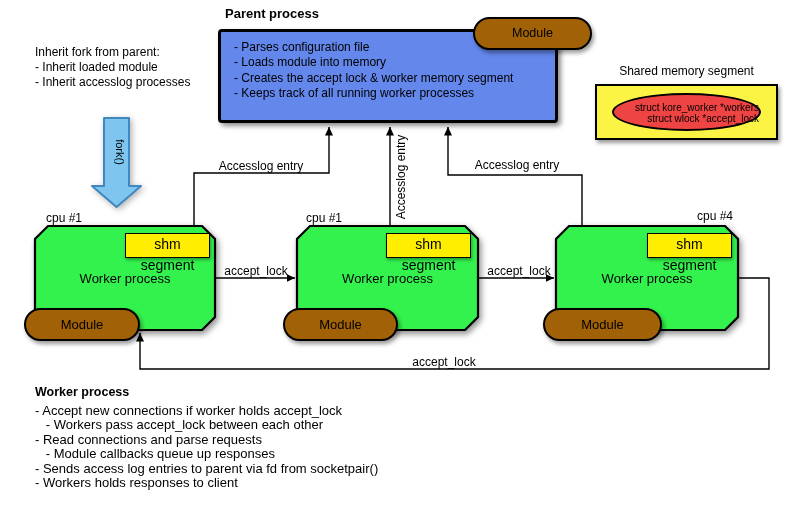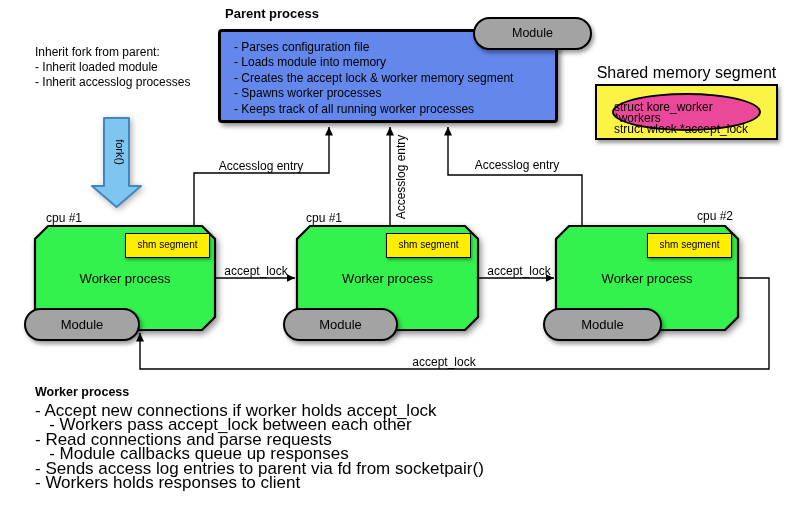--- a/index.html
+++ b/index.html
@@ -17,74 +17,74 @@
 
   .bold-head { font-size:13px; font-weight:bold; }
 
   .parent-box {
     left:218px; top:29px; width:340px; height:94px;
     border:3px solid #000; border-radius:4px;
     box-shadow:3px 3px 5px rgba(0,0,0,0.45);
     padding:8px 6px 1px 13px; font-size:12px; line-height:15.4px;
   }
   .pill {
-    border:2px solid #000; border-radius:17px; background:#a3a3a3;
+    border:2px solid #000; border-radius:17px; background:#a16207;
     box-shadow:2px 3px 4px rgba(0,0,0,0.4);
     text-align:center; font-size:13px;
   }
   .pill-top    { left:473px; top:17px;  width:119px; height:33px; line-height:29px; font-size:12.5px; }
   .pill-w0     { left:24px;  top:308px; width:116px; height:33px; line-height:29px; }
   .pill-w1     { left:283px; top:308px; width:115px; height:33px; line-height:29px; }
   .pill-w2     { left:543px; top:308px; width:119px; height:33px; line-height:29px; }
 
-  .shared-title { left:595px; top:64px; width:183px; text-align:center; font-size:16px; }
+  .shared-title { left:595px; top:64px; width:183px; text-align:center; font-size:12px; }
   .shared-box {
     left:595px; top:84px; width:183px; height:56px;
     border:2px solid #000; box-shadow:2px 3px 4px rgba(0,0,0,0.4);
   }
   .shared-ellipse {
     position:absolute; left:15px; top:7px; width:149px; height:38px;
-    background:#ec4899; border:2px solid #000; border-radius:50%;
-    text-align:left; font-size:12px; line-height:11px; padding-top:7px;
+    background:#ef4444; border:2px solid #000; border-radius:50%;
+    text-align:right; font-size:10px; line-height:11px; padding-top:7px;
   }
 
   .fork-note { left:35px; top:45px; font-size:12px; line-height:15px; }
   .fork-label {
     left:96px; top:142px; width:40px; height:20px; text-align:center;
     font-size:11px; transform:rotate(90deg);
   }
 
   .cpu-label { font-size:12px; }
   .cpu-0 { left:46px;  top:211px; }
   .cpu-1 { left:306px; top:211px; }
   .cpu-2 { left:697px; top:209px; }
 
   .shm-box {
     height:25px; border:1.5px solid #000; text-align:center;
-    font-size:10px; line-height:21px; box-shadow:1px 2px 3px rgba(0,0,0,0.35);
+    font-size:14px; line-height:21px; box-shadow:1px 2px 3px rgba(0,0,0,0.35);
   }
   .shm-0 { left:125px; top:233px; width:85px; }
   .shm-1 { left:386px; top:233px; width:85px; }
   .shm-2 { left:647px; top:233px; width:85px; }
 
   .worker-title { text-align:center; font-size:13px; }
   .wt-0 { left:35px;  top:271px; width:180px; }
   .wt-1 { left:297px; top:271px; width:181px; }
   .wt-2 { left:556px; top:271px; width:182px; }
 
   .edge-label { font-size:12px; white-space:nowrap; }
   .el-accesslog-left   { left:216px; top:159px; width:90px; text-align:center; }
   .el-accesslog-middle { left:356px; top:169px; width:92px; height:16px; text-align:center; transform:rotate(-90deg); }
   .el-accesslog-right  { left:472px; top:158px; width:90px; text-align:center; }
   .el-accept-01   { left:224px; top:264px; width:64px; text-align:center; }
   .el-accept-12   { left:487px; top:264px; width:64px; text-align:center; }
   .el-accept-loop { left:412px; top:355px; width:64px; text-align:center; }
 
   .notes-title { left:35px; top:385px; font-size:12.5px; font-weight:bold; }
-  .notes-list  { left:35px; top:404px; font-size:17px; line-height:14.4px; }
+  .notes-list  { left:35px; top:404px; font-size:13px; line-height:14.4px; }
   .notes-list div { white-space:pre; }
 </style>
 </head>
 <body>
 
 <div class="stage">
 
   <svg class="diagram-svg" width="805" height="510" viewBox="0 0 805 510">
     <defs>
       <marker id="ah" markerUnits="userSpaceOnUse" markerWidth="10" markerHeight="9" refX="8.5" refY="4" orient="auto">
@@ -106,21 +106,20 @@
     <polyline class="edge" points="478,278 554,278" marker-end="url(#ah)"></polyline>
     <polyline class="edge" points="738,278 769,278 769,369 140,369 140,333" marker-end="url(#ah)"></polyline>
   </svg>
 
   <div class="abs bold-head" style="left:225px; top:6px;">Parent process</div>
 
   <div class="abs parent-box" style="background-color: rgb(100, 135, 236);">
     <div>- Parses configuration file</div>
     <div>- Loads module into memory</div>
     <div>- Creates the accept lock &amp; worker memory segment</div>
-    <div>- Spawns worker processes</div>
     <div>- Keeps track of all running worker processes</div>
   </div>
 
   <div class="abs pill pill-top">Module</div>
 
   <div class="abs shared-title">Shared memory segment</div>
   <div class="abs shared-box" style="background-color: rgb(252, 244, 69);">
     <div class="shared-ellipse">
       <div>struct kore_worker *workers</div>
       <div>struct wlock *accept_lock</div>
@@ -130,21 +129,21 @@
   <div class="abs fork-note">
     <div>Inherit fork from parent:</div>
     <div>- Inherit loaded module</div>
     <div>- Inherit accesslog processes</div>
   </div>
 
   <div class="abs fork-label">fork()</div>
 
   <div class="abs cpu-label cpu-0">cpu #1</div>
   <div class="abs cpu-label cpu-1">cpu #1</div>
-  <div class="abs cpu-label cpu-2">cpu #2</div>
+  <div class="abs cpu-label cpu-2">cpu #4</div>
 
   <div class="abs shm-box shm-0" style="background-color: rgb(255, 238, 0);">shm segment</div>
   <div class="abs shm-box shm-1" style="background-color: rgb(255, 238, 0);">shm segment</div>
   <div class="abs shm-box shm-2" style="background-color: rgb(255, 238, 0);">shm segment</div>
 
   <div class="abs worker-title wt-0">Worker process</div>
   <div class="abs worker-title wt-1">Worker process</div>
   <div class="abs worker-title wt-2">Worker process</div>
 
   <div class="abs pill pill-w0">Module</div>

